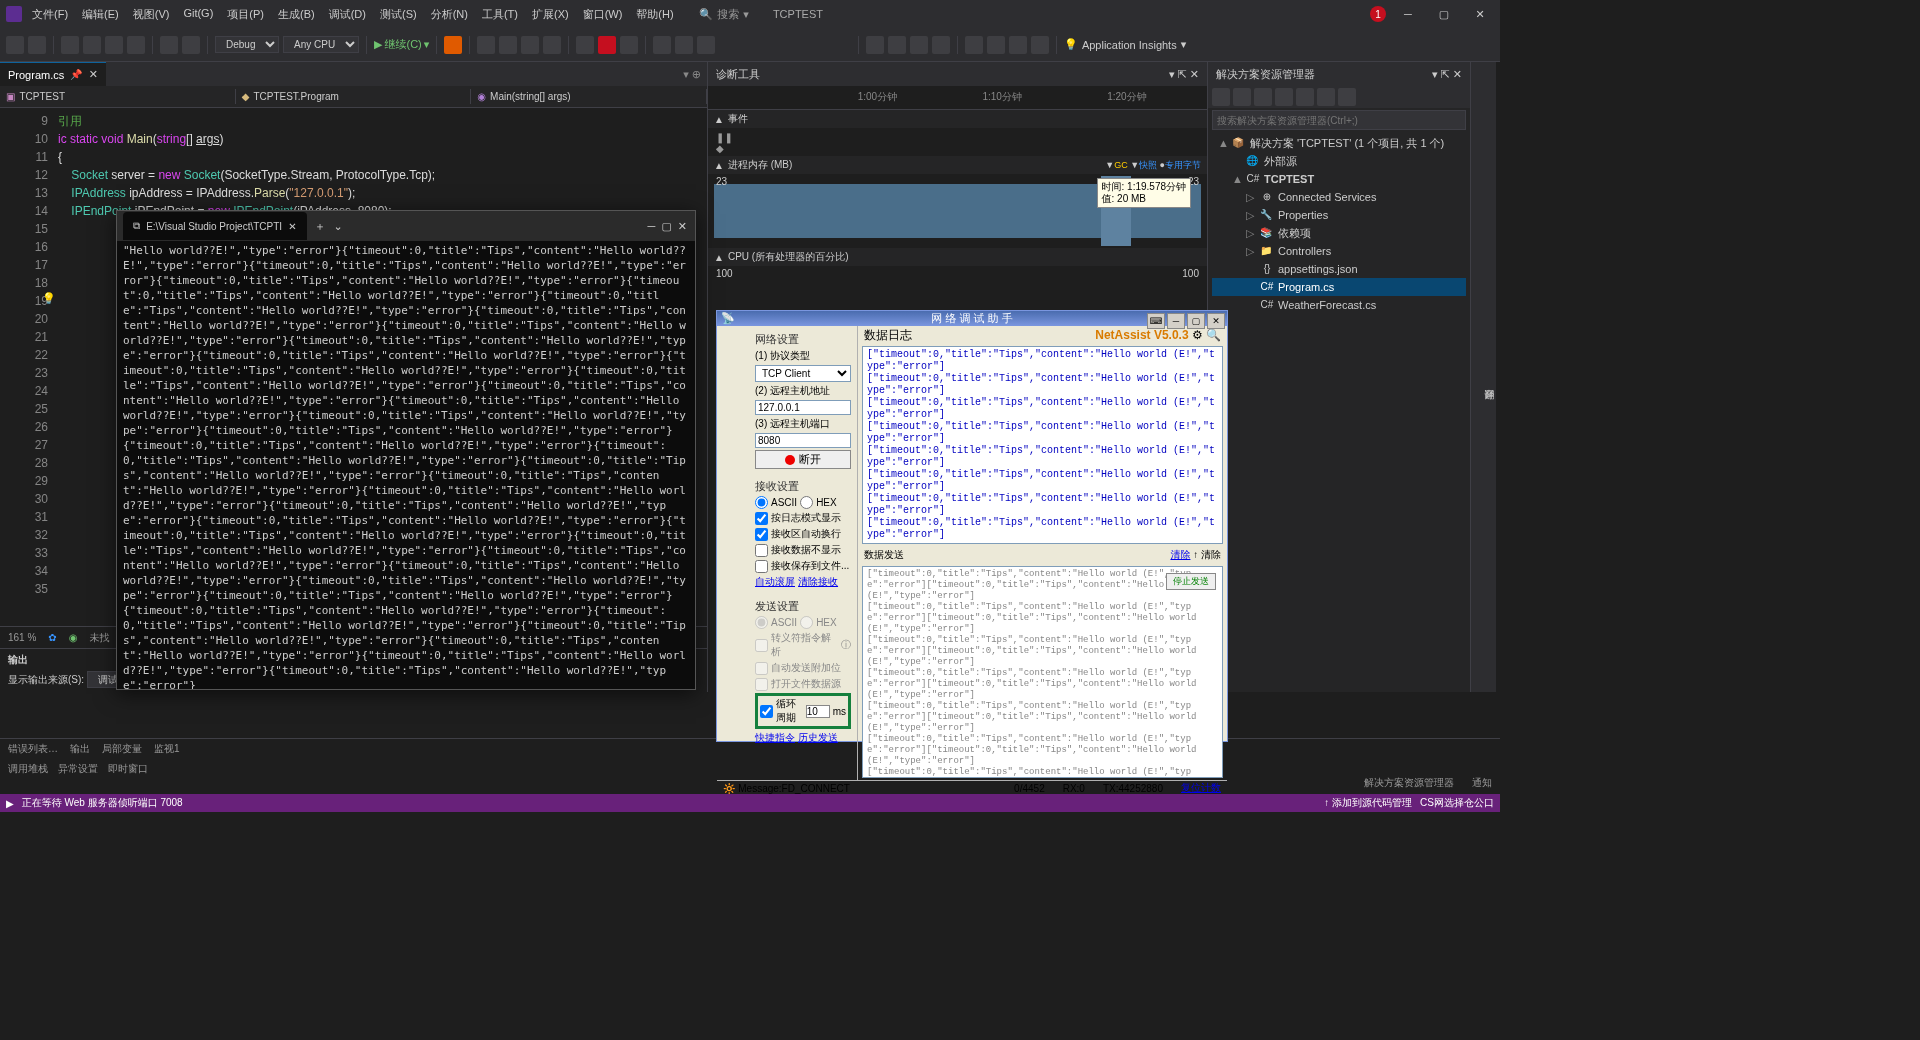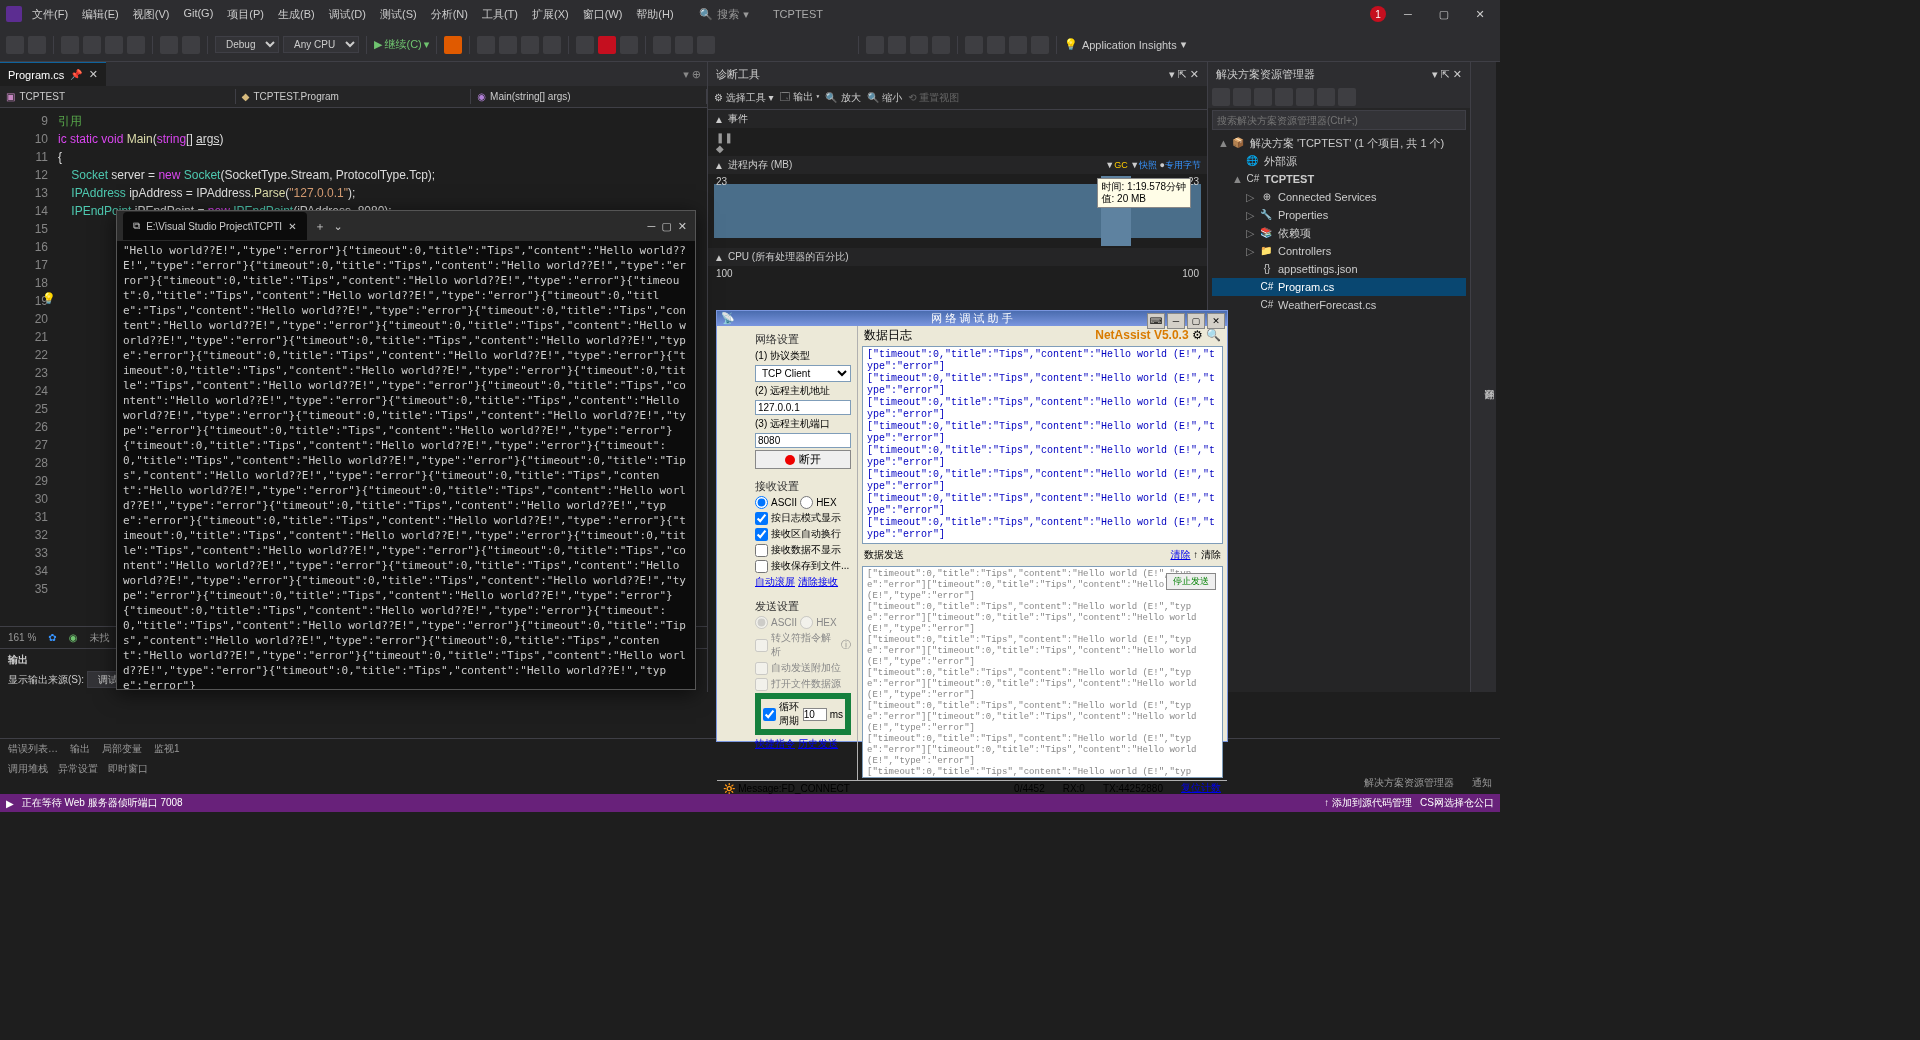--- a/index.html
+++ b/index.html
@@ -78,21 +78,21 @@
 .na-check input { margin: 0; }
 .na-link { color: #00e; text-decoration: underline; font-size: 10px; }
 .na-right { flex: 1; display: flex; flex-direction: column; border-left: 1px solid #b0b0b0; }
 .na-log-head { height: 18px; display: flex; align-items: center; padding: 0 6px; justify-content: space-between; font-size: 12px; }
 .na-version { color: #d97b00; font-weight: bold; }
 .na-log { flex: 1; border: 1px solid #7f9db9; margin: 2px 4px; background: #fff; padding: 2px 4px; font-family: "Courier New", monospace; font-size: 10px; color: #0000c0; overflow: hidden; line-height: 12px; white-space: pre-wrap; word-break: break-all; }
 .na-send-head { height: 18px; display: flex; align-items: center; padding: 0 6px; justify-content: space-between; font-size: 10px; }
 .na-send-box { border: 1px solid #7f9db9; margin: 2px 4px; background: #fff; height: 212px; padding: 2px 4px; font-family: "Courier New", monospace; font-size: 9px; color: #888; overflow: hidden; line-height: 11px; white-space: pre-wrap; word-break: break-all; position: relative; }
 .na-stop-btn { position: absolute; right: 6px; top: 6px; background: #efefef; border: 1px solid #888; color: #008000; padding: 2px 6px; }
 .na-status { height: 18px; border-top: 1px solid #b0b0b0; display: flex; align-items: center; font-size: 10px; padding: 0 6px; gap: 18px; }
-.na-red-box { border: 6px solid #15803d; padding: 1px 2px; display: flex; align-items: center; gap: 3px; }
+.na-red-box { border: 3px solid #15803d; padding: 1px 2px; display: flex; align-items: center; gap: 3px; }
 .bottom-bar { position: absolute; left: 0; right: 0; bottom: 28px; height: 46px; background: #1e1e1e; border-top: 1px solid #3f3f46; }
 .tabs-row { height: 20px; display: flex; align-items: center; gap: 12px; padding: 0 8px; font-size: 10px; color: #999; }
 .tabs-row2 { height: 20px; display: flex; align-items: center; gap: 10px; padding: 0 8px; font-size: 10px; color: #999; }
 .right-bottom-status { position: absolute; right: 8px; bottom: 22px; font-size: 10px; color: #999; display: flex; gap: 18px; }
 .statusbar { position: absolute; left: 0; right: 0; bottom: 0; height: 18px; background: #68217a; color: #fff; display: flex; align-items: center; padding: 0 6px; font-size: 10px; gap: 8px; }
 .statusbar-right { margin-left: auto; display: flex; gap: 8px; }
 </style>
 </head>
 <body>
 
@@ -246,28 +246,26 @@
         <select class="tb-combo"><option>调试</option></select>
       </div>
     </div>
   </div>
 
   <div class="diag-col">
     <div class="panel-head">
       <span>诊断工具</span>
       <span>▾ ⇱ ✕</span>
     </div>
-    <div class="diag-toolbar">
-      <span>⚙ <span>选择工具</span> ▾</span>
-      <span>🗔 <span>输出</span> ▾</span>
-      <span>🔍 <span>放大</span></span>
-      <span>🔍 <span>缩小</span></span>
-      <span style="color:#666">⟲ <span>重置视图</span></span>
-    </div>
     <div class="diag-body">
+      <div class="timeline">
+        <span style="left:30%">1:00分钟</span>
+        <span style="left:55%">1:10分钟</span>
+        <span style="left:80%">1:20分钟</span>
+      </div>
       <div class="diag-section-head">▲ <span>事件</span></div>
       <div style="height:28px;padding:4px 8px;color:#999">❚❚<br>◆</div>
       <div class="diag-section-head">▲ <span>进程内存 (MB)</span>
         <span style="margin-left:auto;font-size:9px">▼<span style="color:#ffcc00">GC</span> ▼<span style="color:#3794ff">快照</span> ●<span style="color:#3794ff">专用字节</span></span>
       </div>
       <div class="mem-chart">
         <div class="mem-fill"></div>
           <div class="mem-spike"></div>
         <div style="position:absolute;left:2px;top:0">23</div>
         <div style="position:absolute;right:2px;top:0">23</div>

